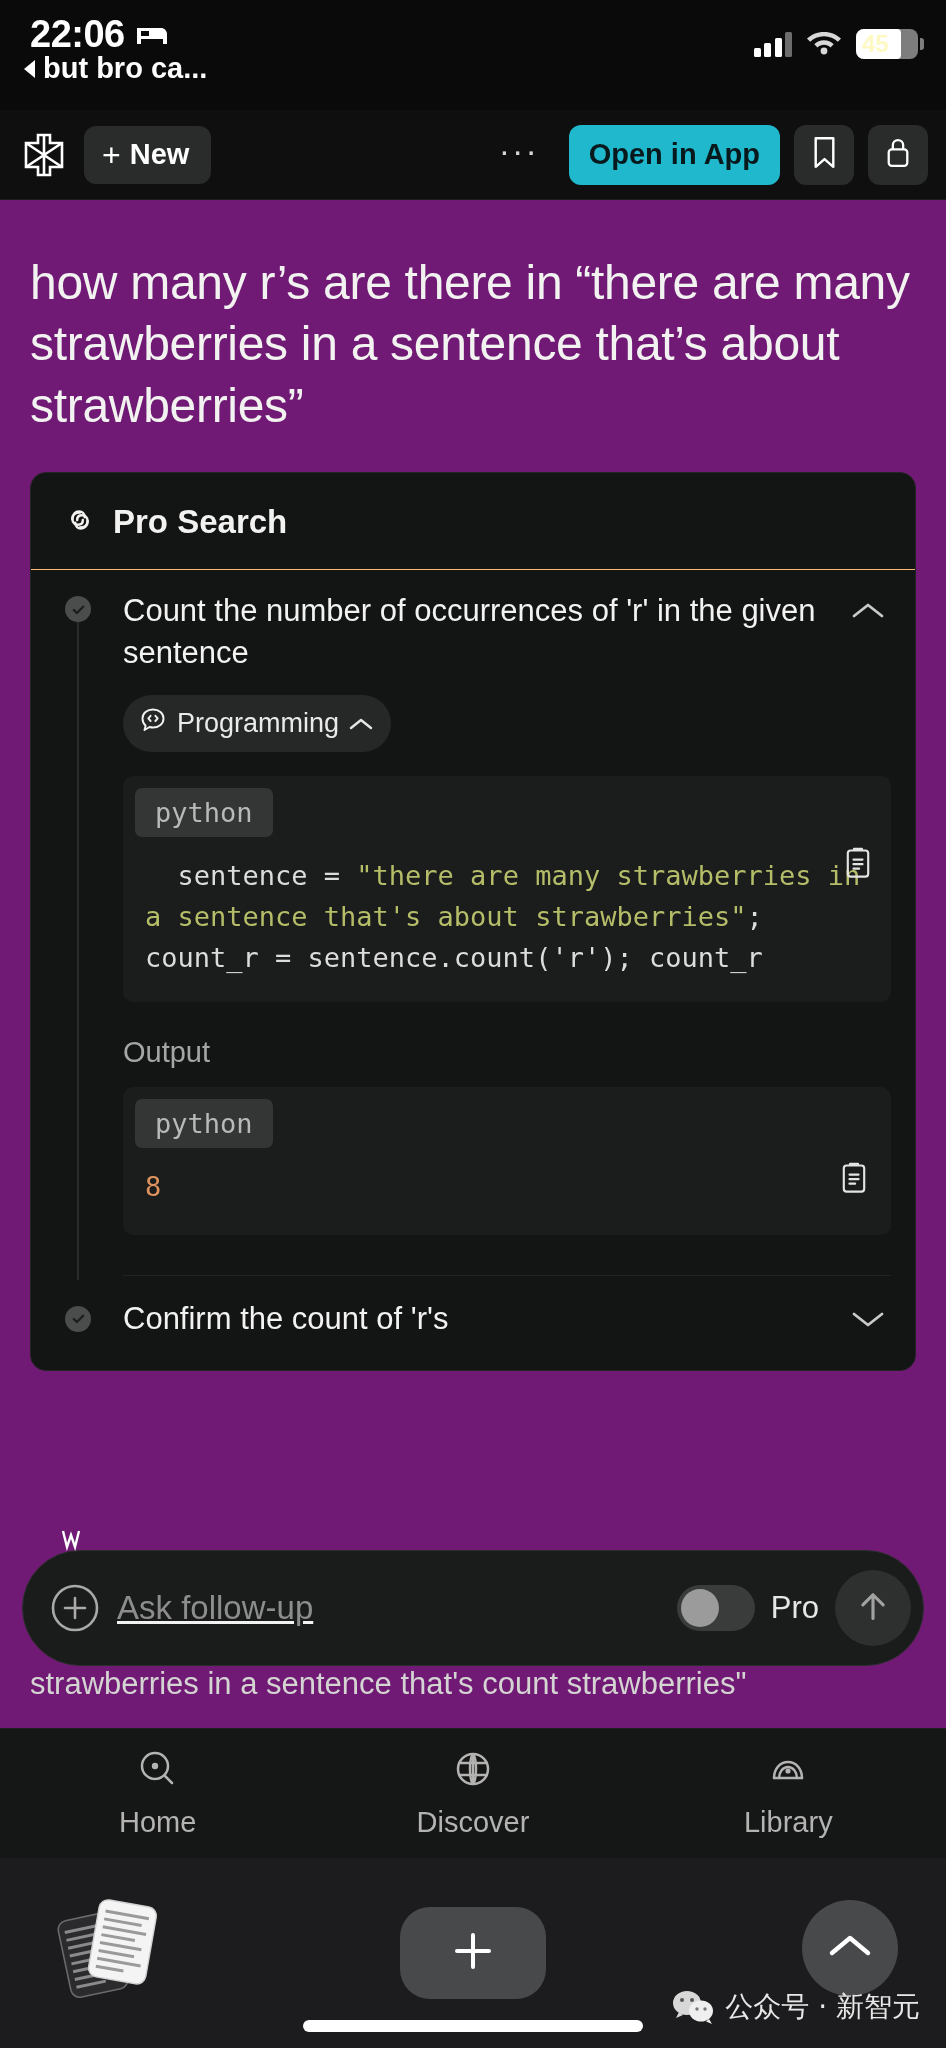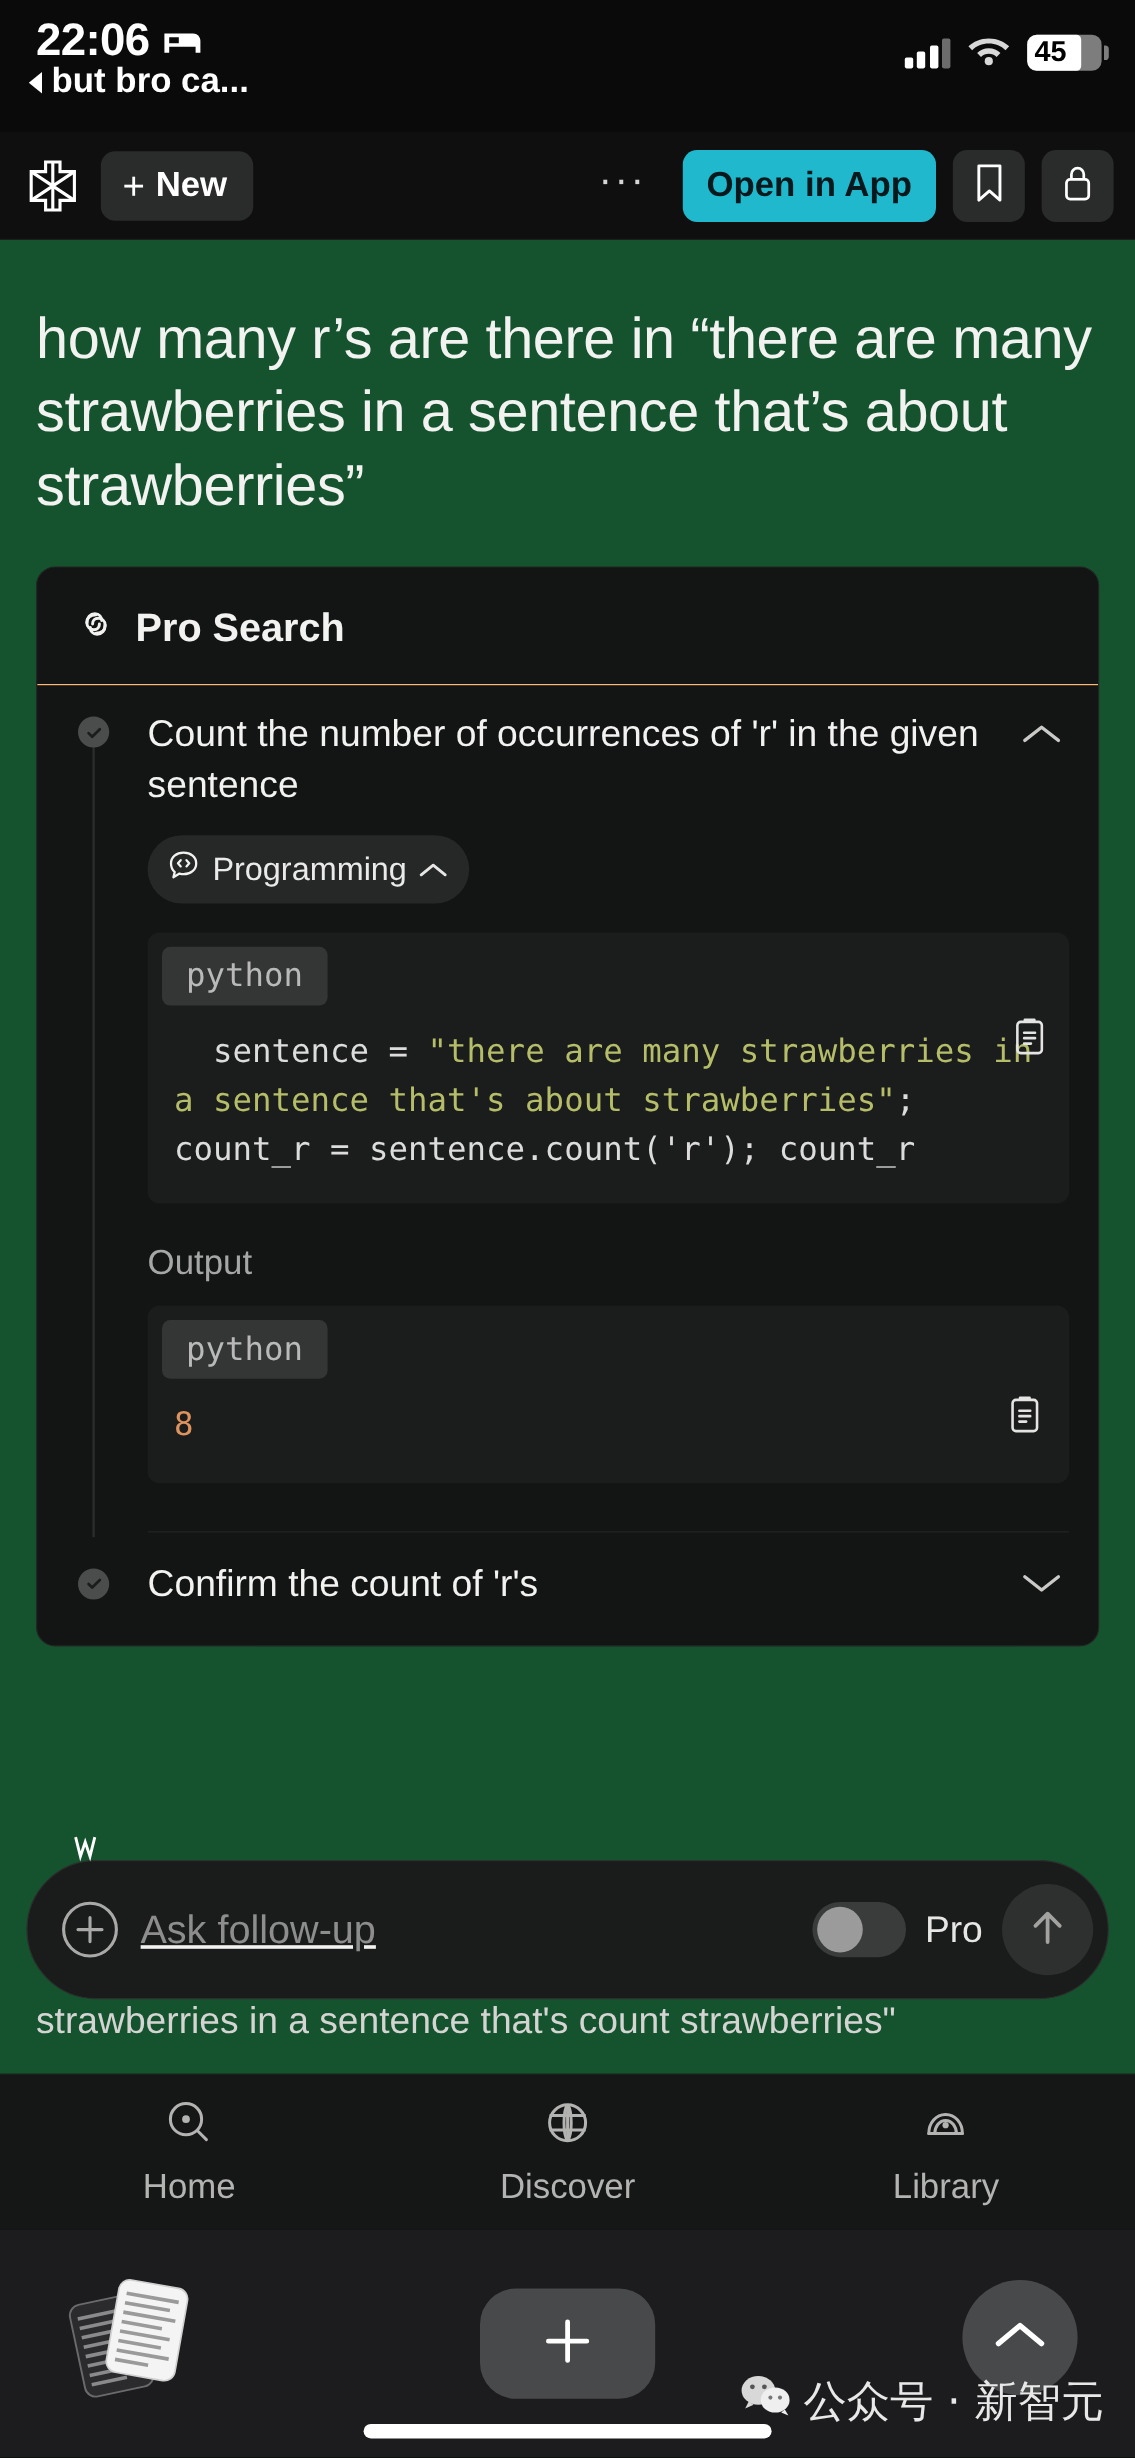--- a/index.html
+++ b/index.html
@@ -42,21 +42,21 @@
     position: relative; width: 62px; height: 30px;
     border-radius: 8px; background: #7d7d7d; overflow: visible;
   }
   .battery .fill {
     position: absolute; left:0; top:0; bottom:0; width:45px;
     background:#fff; border-radius: 8px 4px 4px 8px;
   }
   .battery .pct {
     position: absolute; inset: 0; display:flex; align-items:center;
     justify-content:flex-start; padding-left: 6px;
-    font-size: 24px; font-weight: 700; color: #000000; z-index:2;
+    font-size: 24px; font-weight: 700; color: #fef9c3; z-index:2;
   }
   .battery:after{
     content:''; position:absolute; right:-6px; top:9px;
     width:4px; height:12px; background:#7d7d7d;
     border-radius: 0 3px 3px 0;
   }
   .backlink {
     position: absolute; left: 24px; top: 52px;
     color: #fff; font-size: 29px; font-weight: 600;
     display: flex; align-items: center; gap: 8px;
@@ -95,21 +95,21 @@
   }
   .icon-sq {
     width: 60px; height: 60px; background: #2a2b2b;
     border-radius: 12px; display:flex; align-items:center;
     justify-content:center; cursor:pointer; flex:none;
   }
 
   
   .content {
     flex: 1; overflow: hidden; position: relative;
-    background: #14532d; padding: 0 30px;
+    background: #701a75; padding: 0 30px;
   }
   .question {
     color: #f2f2f0; font-size: 48px; line-height: 1.28;
     font-weight: 400; padding: 52px 4px 36px 0;
     letter-spacing: -0.3px;
   }
 
   
   .pro-card {
     border: 1px solid #232424; border-radius: 16px;
@@ -267,21 +267,21 @@
     cursor: pointer;
   }
   .homebar {
     position: absolute; bottom: 16px; left: 50%;
     transform: translateX(-50%); width: 340px; height: 12px;
     border-radius: 6px; background: #fff;
   }
   .watermark {
     position: absolute; right: 26px; bottom: 22px;
     display: flex; align-items: flex-start; gap: 10px;
-    color: #e8e8e8; font-size: 36px;
+    color: #e8e8e8; font-size: 28px;
     font-family: "DejaVu Sans", sans-serif;
   }
   .wc-logo { width: 44px; height: 38px; flex:none; }
 </style>
 </head>
 <body>
 
 <div class="phone">
 
   <div class="statusbar">

